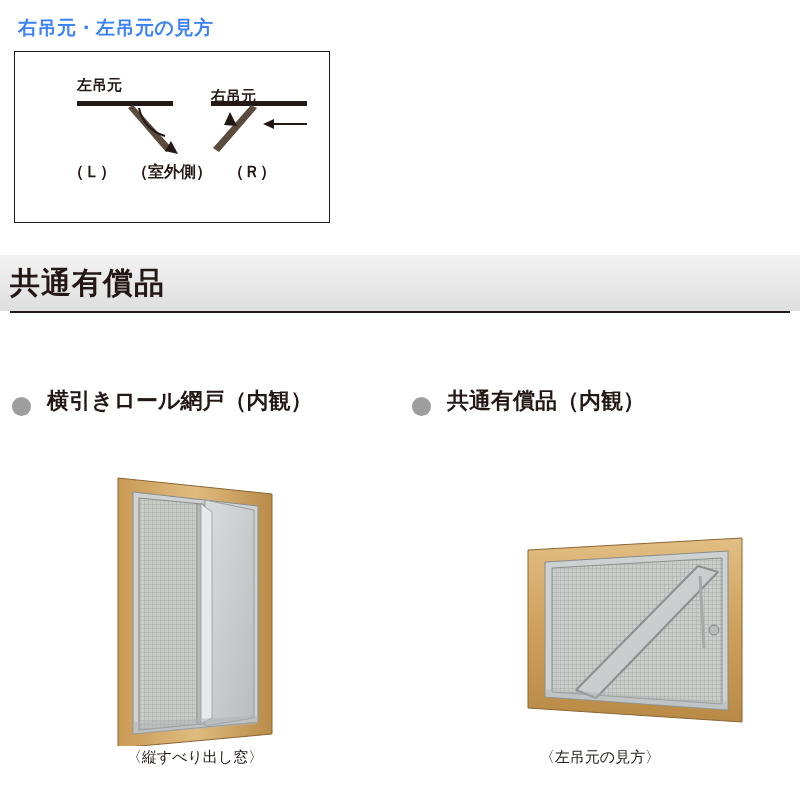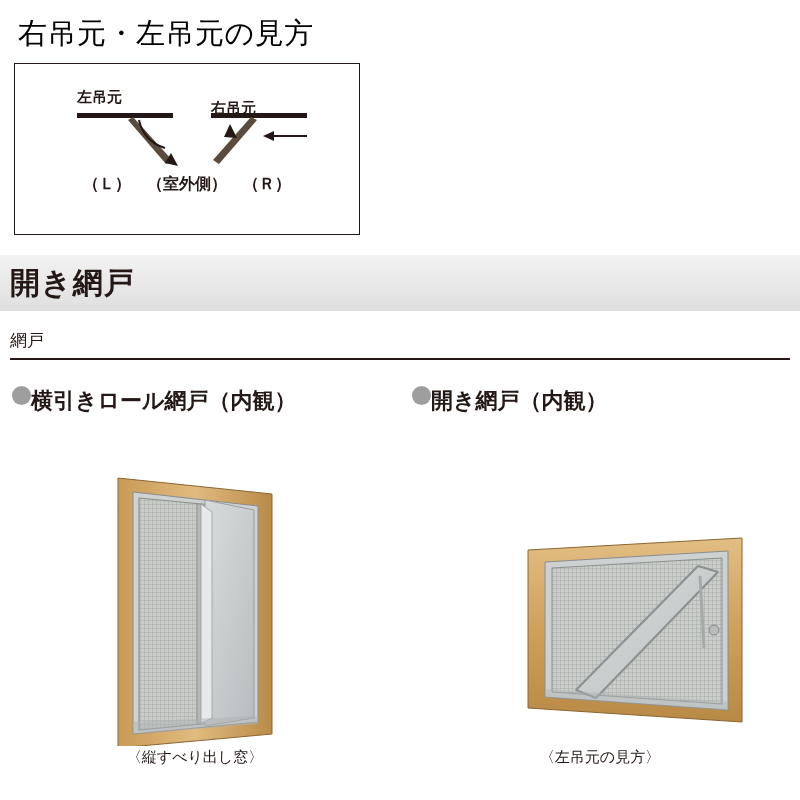--- a/index.html
+++ b/index.html
@@ -17,30 +17,30 @@
   }
 
   
   .hinge-section {
     position: absolute;
     left: 14px;
     top: 10px;
     width: 380px;
   }
   .hinge-title {
-    font-size: 29px;
-    font-weight: normal;
+    font-size: 19px;
+    font-weight: bold;
     letter-spacing: 0.5px;
-    color: #000000;
+    color: #3b82f6;
     line-height: 1.2;
     margin: 6px 0 12px 4px;
   }
   .hinge-box {
     position: relative;
-    width: 346px;
+    width: 316px;
     height: 172px;
     border: 1px solid #231815;
     background: #ffffff;
     box-sizing: border-box;
   }
   .hinge-label {
     position: absolute;
     font-size: 15px;
     font-weight: bold;
     white-space: nowrap;
@@ -103,22 +103,22 @@
     top: 386px;
     width: 800px;
     display: flex;
   }
   .product {
     width: 400px;
     position: relative;
   }
   .product-head {
     display: flex;
-    align-items: flex-start;
-    gap: 0;
+    align-items: flex-end;
+    gap: 16px;
     margin-left: 12px;
   }
   .bullet {
     width: 19px;
     height: 19px;
     border-radius: 50%;
     background: #9e9e9e;
     display: inline-block;
     flex: 0 0 auto;
   }
@@ -177,23 +177,22 @@
     <div class="hinge-bottom-row">
       <span>（Ｌ）</span>
       <span>（室外側）</span>
       <span>（Ｒ）</span>
     </div>
   </div>
 </div>
 
 <div class="common-section">
   <div class="band">
-    <div class="band-title">開き網戸</div>
-  </div>
-  <div class="subhead">網戸</div>
+    <div class="band-title">共通有償品</div>
+  </div>
   <div class="rule"></div>
 </div>
 
 <div class="products">
 
   <div class="product">
     <div class="product-head">
       <span class="bullet"></span>
       <span class="product-name">横引きロール網戸（内観）</span>
     </div>
@@ -231,21 +230,21 @@
         <polygon points="133,306 258,300 258,308 133,318" fill="#aeb2b4" opacity="0.5"></polygon>
       </svg>
     </div>
 
     <div class="caption cap-left">〈縦すべり出し窓〉</div>
   </div>
 
   <div class="product">
     <div class="product-head">
       <span class="bullet"></span>
-      <span class="product-name">開き網戸（内観）</span>
+      <span class="product-name">共通有償品（内観）</span>
     </div>
 
     <div class="figure-wrap">
       <svg width="400" height="330" viewBox="0 0 400 330">
         <defs>
           <linearGradient id="woodH" x1="0" y1="0" x2="0" y2="1">
             <stop offset="0%" stop-color="#e2be83"></stop>
             <stop offset="50%" stop-color="#cfa05c"></stop>
             <stop offset="100%" stop-color="#b88a46"></stop>
           </linearGradient>

